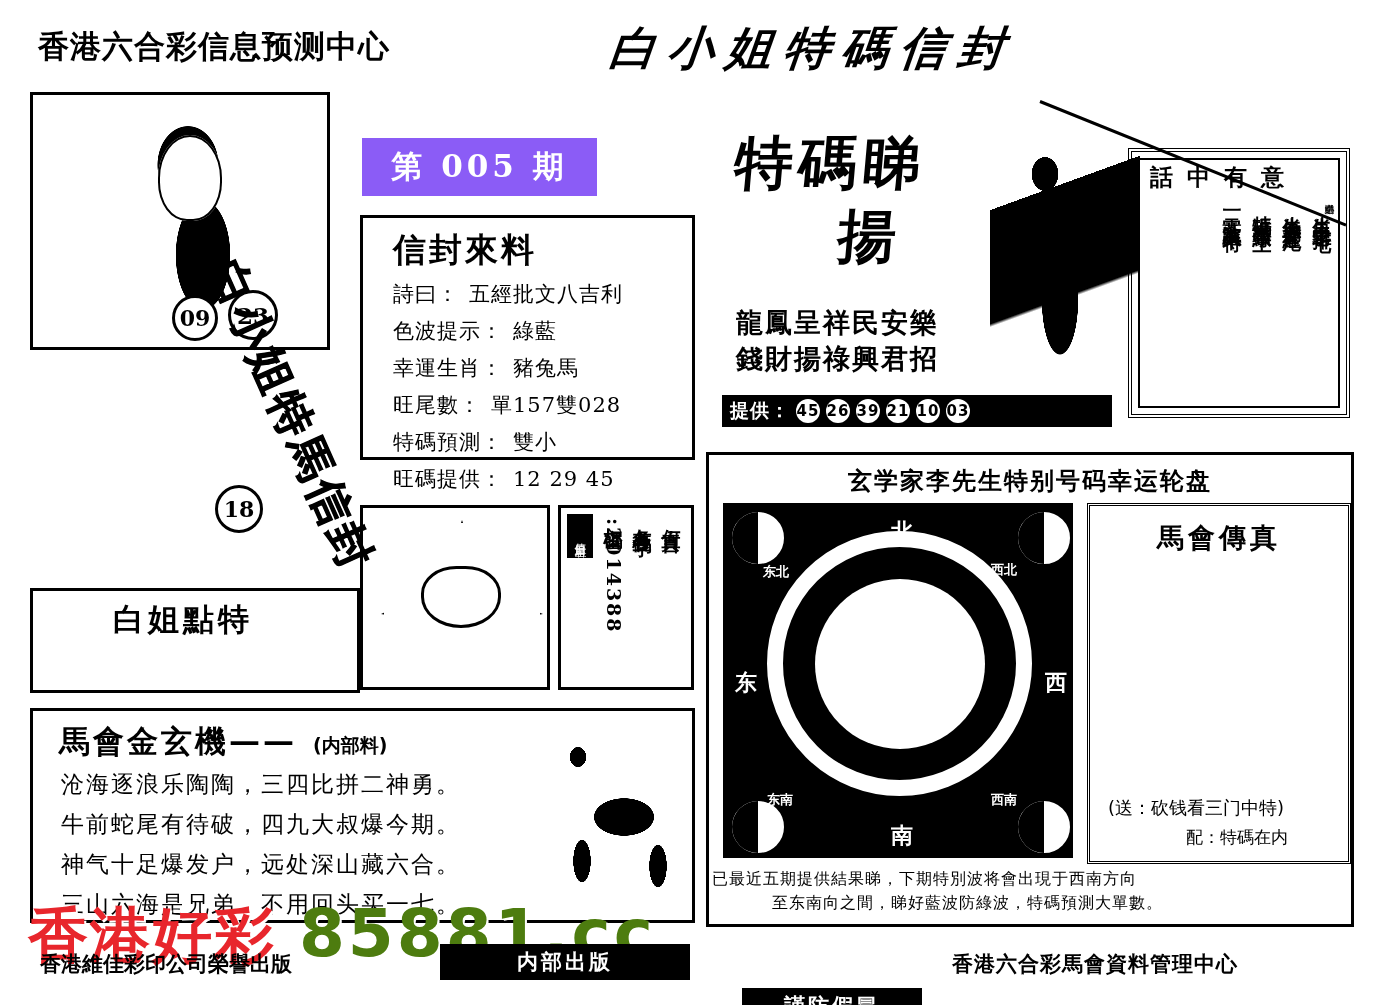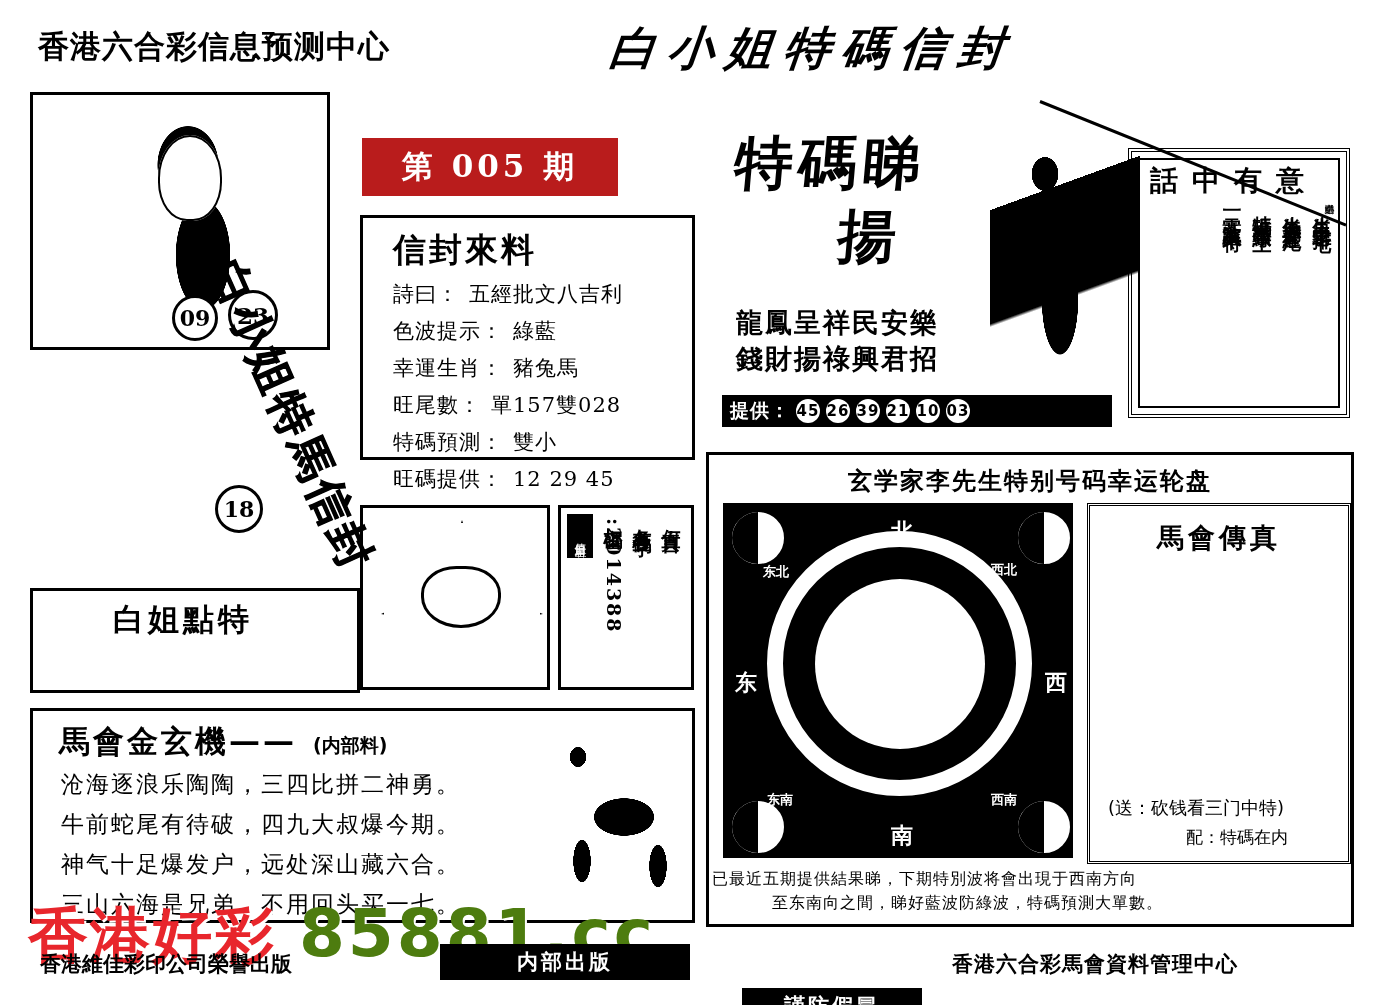--- a/index.html
+++ b/index.html
@@ -58,22 +58,22 @@
     font-size:44px;font-weight:bold;letter-spacing:4px;
     font-family:"DejaVu Serif","Liberation Serif",serif;
     transform:rotate(66deg);transform-origin:left top;
     white-space:nowrap;
     -webkit-text-stroke:1px #000;
   }
 
   
   #letter-box{left:360px;top:215px;width:335px;height:245px;}
   #issue-banner{
-    position:absolute;left:362px;top:138px;width:256px;height:58px;
-    background:#b91c1c;color:#fff;
+    position:absolute;left:362px;top:138px;width:235px;height:58px;
+    background:#8b5cf6;color:#fff;
     display:flex;align-items:center;justify-content:center;
     font-size:31px;font-weight:bold;letter-spacing:4px;
     font-family:"DejaVu Serif","Liberation Serif",serif;
   }
   .letter-title{
     position:absolute;left:30px;top:10px;
     font-size:33px;font-weight:bold;letter-spacing:3px;
     font-family:"DejaVu Serif","Liberation Serif",serif;
   }
   .letter-rows{position:absolute;left:30px;top:62px;}
@@ -124,21 +124,21 @@
   
   #stamp-box{
     left:1128px;top:148px;width:222px;height:270px;
     border:4px double #000;
   }
   .stamp-inner{
     position:absolute;inset:6px;border:2px solid #000;
   }
   .stamp-head{
     position:absolute;left:18px;top:10px;right:12px;
-    font-size:28px;font-weight:bold;letter-spacing:14px;
+    font-size:23px;font-weight:bold;letter-spacing:14px;
     font-family:"DejaVu Serif","Liberation Serif",serif;
   }
   .vtext{
     writing-mode:vertical-rl;
     font-family:"DejaVu Serif","Liberation Serif",serif;
     font-weight:bold;
   }
   .stamp-cols{
     position:absolute;left:14px;top:48px;right:10px;bottom:8px;
     display:flex;flex-direction:row-reverse;justify-content:flex-start;gap:4px;

